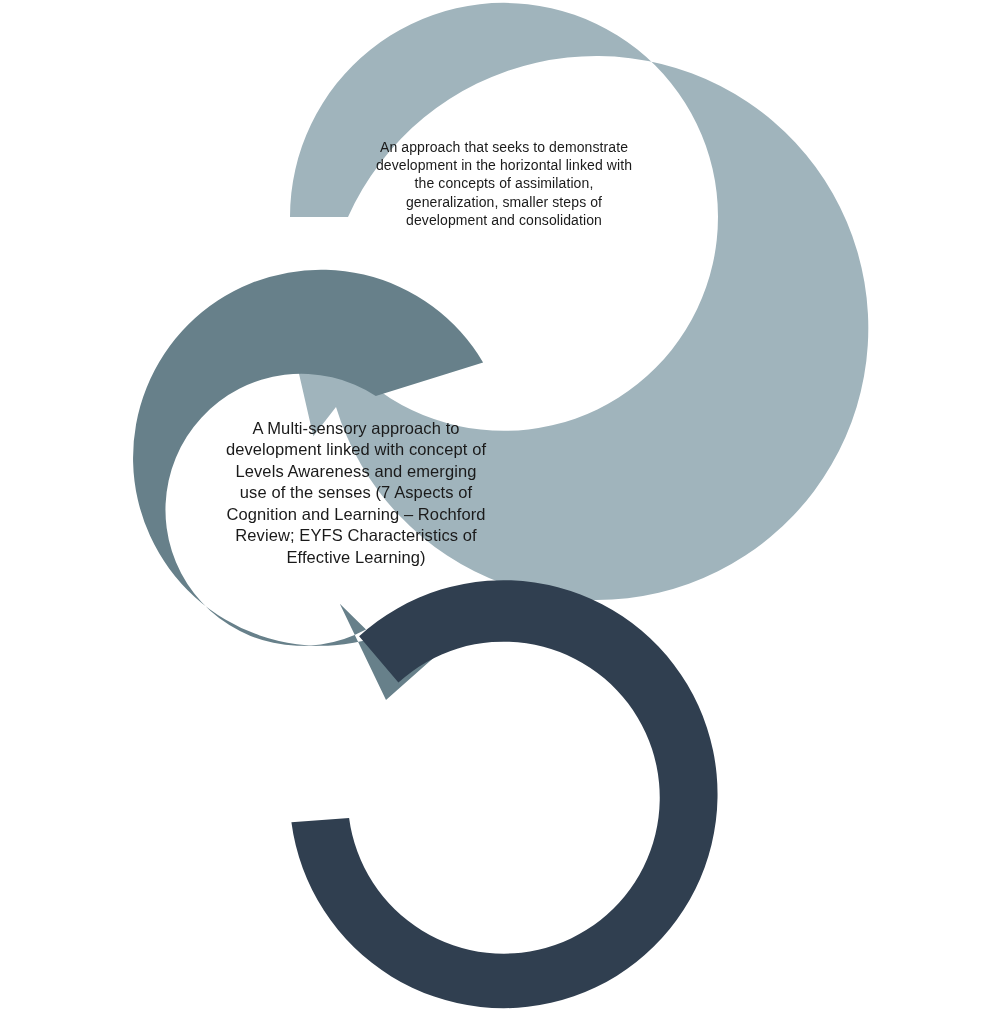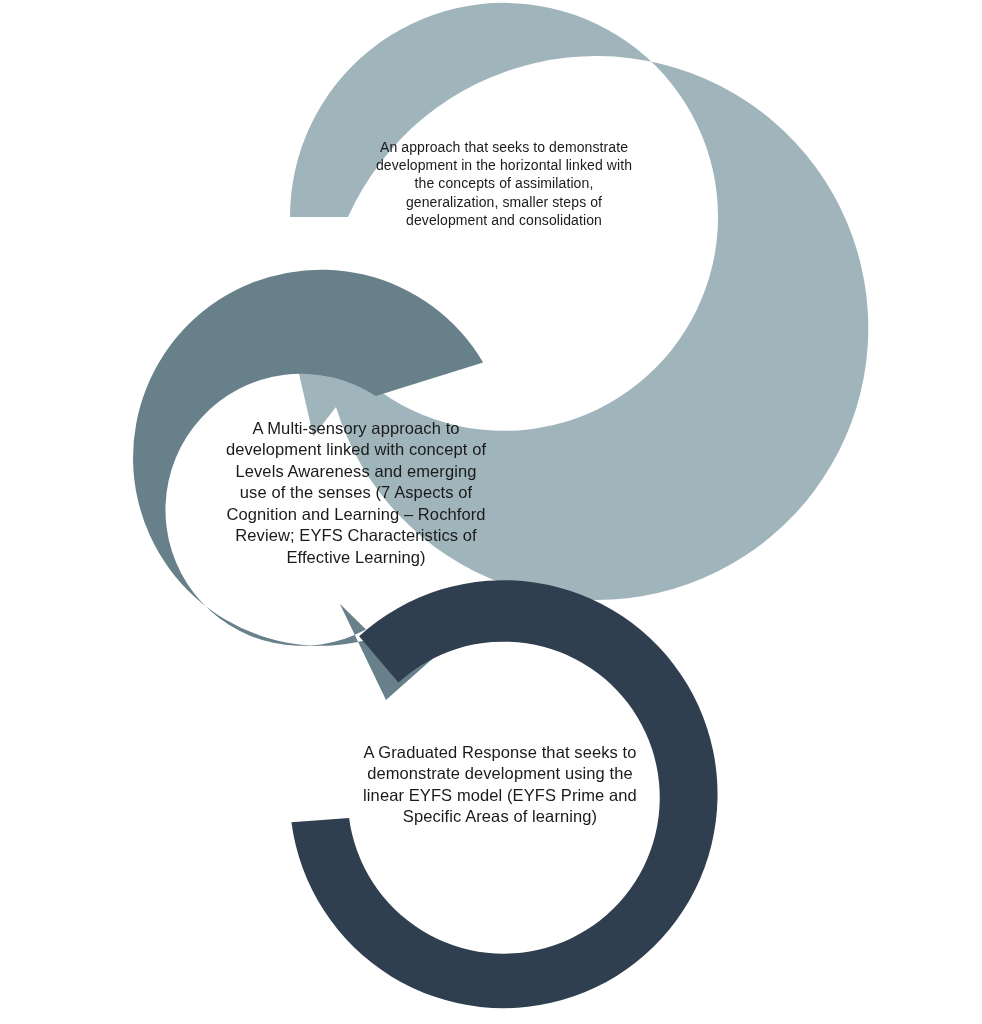--- a/index.html
+++ b/index.html
@@ -97,15 +97,14 @@
               A 156 156 0 1 0 398.4 682.6
               Z
             "></path>
     </g>
   </svg>
 
   <div class="ring-label" id="label-top" style="color: rgb(26, 26, 26);">An approach  that seeks to demonstrate development in the horizontal linked with the concepts of assimilation, generalization, smaller steps of development and consolidation</div>
 
   <div class="ring-label" id="label-middle" style="color: rgb(26, 26, 26);">A Multi-sensory  approach  to development linked with concept of Levels Awareness and emerging use of the senses (7 Aspects of Cognition and Learning – Rochford Review;  EYFS Characteristics of Effective Learning)</div>
 
-  <div class="ring-label" id="label-bottom" style="color: rgb(26, 26, 26);">A Graduated  Response  that seeks to demonstrate development using the linear EYFS model (EYFS Prime and Specific Areas of learning)</div>
 
 </div>
 
 </body></html>

